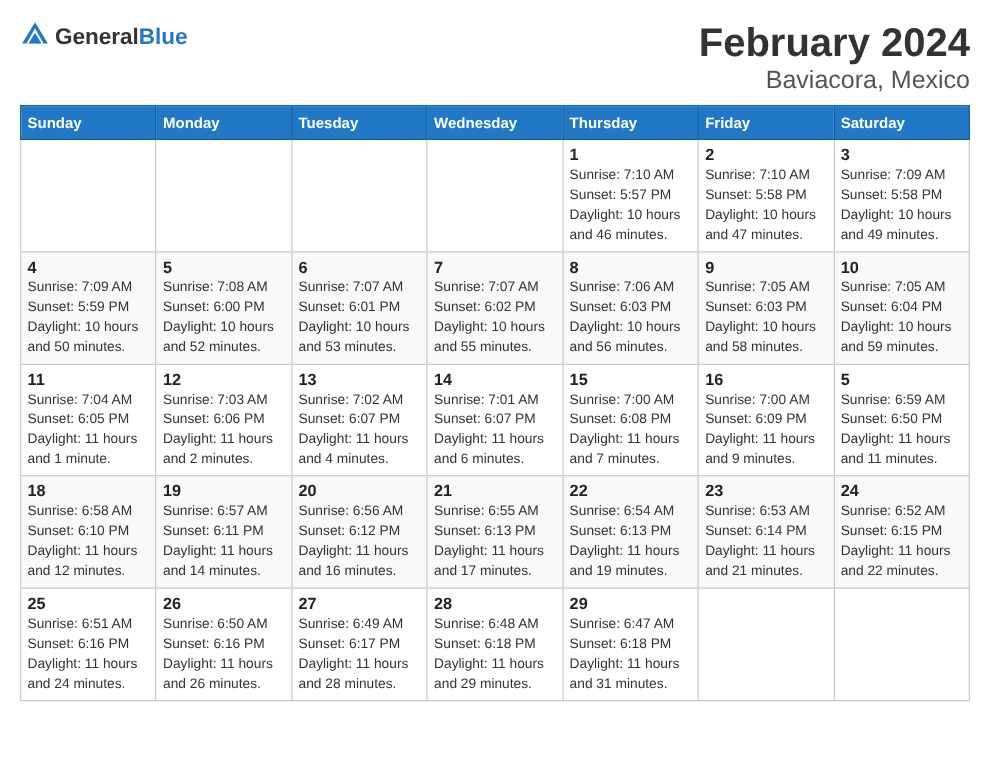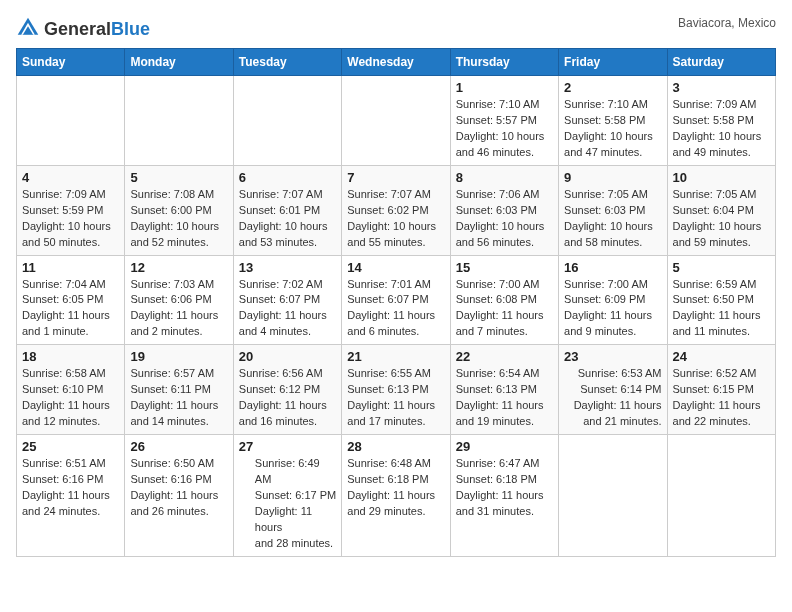--- a/index.html
+++ b/index.html
@@ -37,21 +37,21 @@
     }
     .title-area {
       text-align: right;
     }
     .month-title {
       font-size: 32px;
       font-weight: bold;
       color: #333;
     }
     .location-title {
-      font-size: 12px;
+      font-size: 20px;
       color: #555;
     }
     table {
       width: 100%;
       border-collapse: collapse;
       font-size: 11px;
     }
     .day-header {
       background-color: #2178c4;
       color: #fff;
@@ -96,20 +96,21 @@
     <svg class="logo-icon" viewBox="0 0 28 28">
       <polygon points="14,2 26,22 2,22" fill="#2178c4"></polygon>
       <polygon points="14,8 22,22 6,22" fill="#fff"></polygon>
       <polygon points="14,12 20,22 8,22" fill="#2178c4"></polygon>
     </svg>
     <div>
       <span class="logo-text-general">General</span><span class="logo-text-blue">Blue</span>
     </div>
   </div>
   <div class="title-area">
+    <div class="month-title">February 2024</div>
     <div class="location-title">Baviacora, Mexico</div>
   </div>
 </div>
 
 <table>
   <thead>
     <tr id="header-row">
         <th class="day-header">Sunday</th>
         <th class="day-header">Monday</th>
         <th class="day-header">Tuesday</th>
@@ -280,21 +281,21 @@
         </td>
         <td>
           <span class="date-num">22</span>
           <div class="cell-info" style="white-space: pre-line;">Sunrise: 6:54 AM
 Sunset: 6:13 PM
 Daylight: 11 hours
 and 19 minutes.</div>
         </td>
         <td>
           <span class="date-num">23</span>
-          <div class="cell-info" style="white-space: pre-line; text-align: right;">Sunrise: 6:53 AM
+          <div class="cell-info" style="white-space: pre-line;">Sunrise: 6:53 AM
 Sunset: 6:14 PM
 Daylight: 11 hours
 and 21 minutes.</div>
         </td>
         <td>
           <span class="date-num">24</span>
           <div class="cell-info" style="white-space: pre-line;">Sunrise: 6:52 AM
 Sunset: 6:15 PM
 Daylight: 11 hours
 and 22 minutes.</div>
@@ -310,21 +311,21 @@
         </td>
         <td>
           <span class="date-num">26</span>
           <div class="cell-info" style="white-space: pre-line;">Sunrise: 6:50 AM
 Sunset: 6:16 PM
 Daylight: 11 hours
 and 26 minutes.</div>
         </td>
         <td>
           <span class="date-num">27</span>
-          <div class="cell-info" style="white-space: pre-line; margin-left: 16px;">Sunrise: 6:49 AM
+          <div class="cell-info" style="white-space: pre-line;">Sunrise: 6:49 AM
 Sunset: 6:17 PM
 Daylight: 11 hours
 and 28 minutes.</div>
         </td>
         <td>
           <span class="date-num">28</span>
           <div class="cell-info" style="white-space: pre-line;">Sunrise: 6:48 AM
 Sunset: 6:18 PM
 Daylight: 11 hours
 and 29 minutes.</div>

